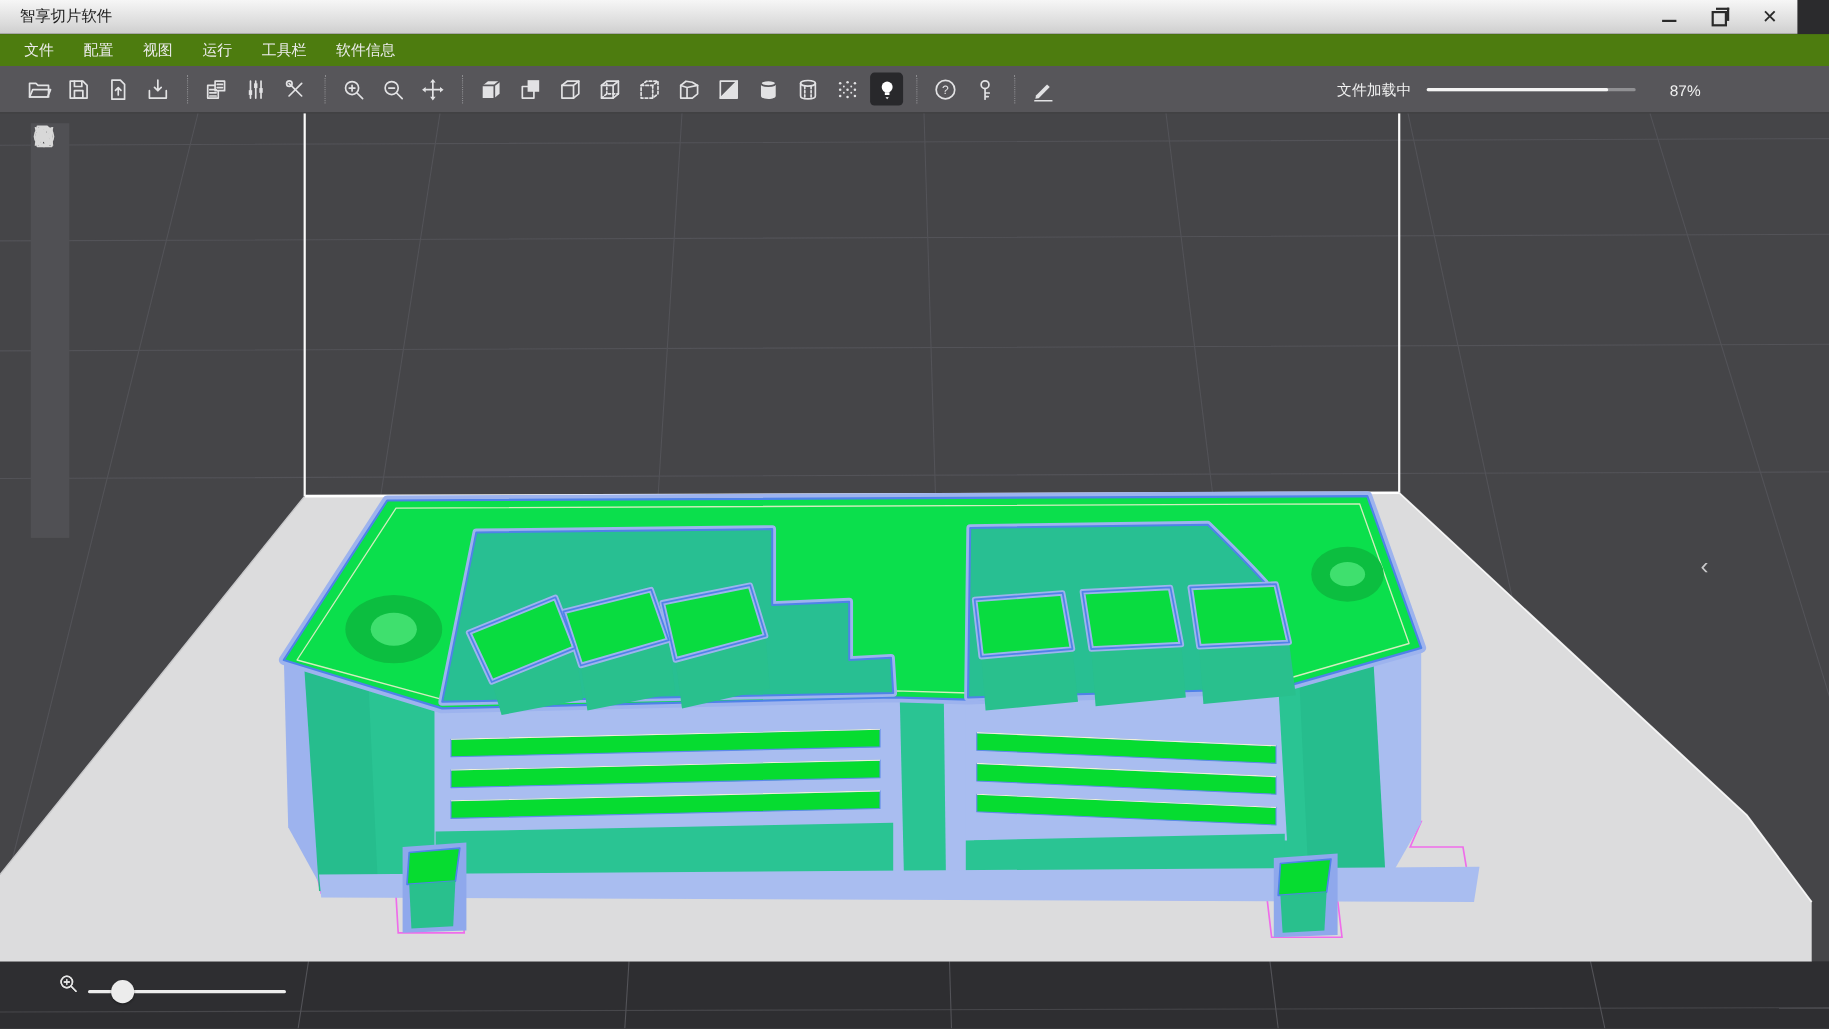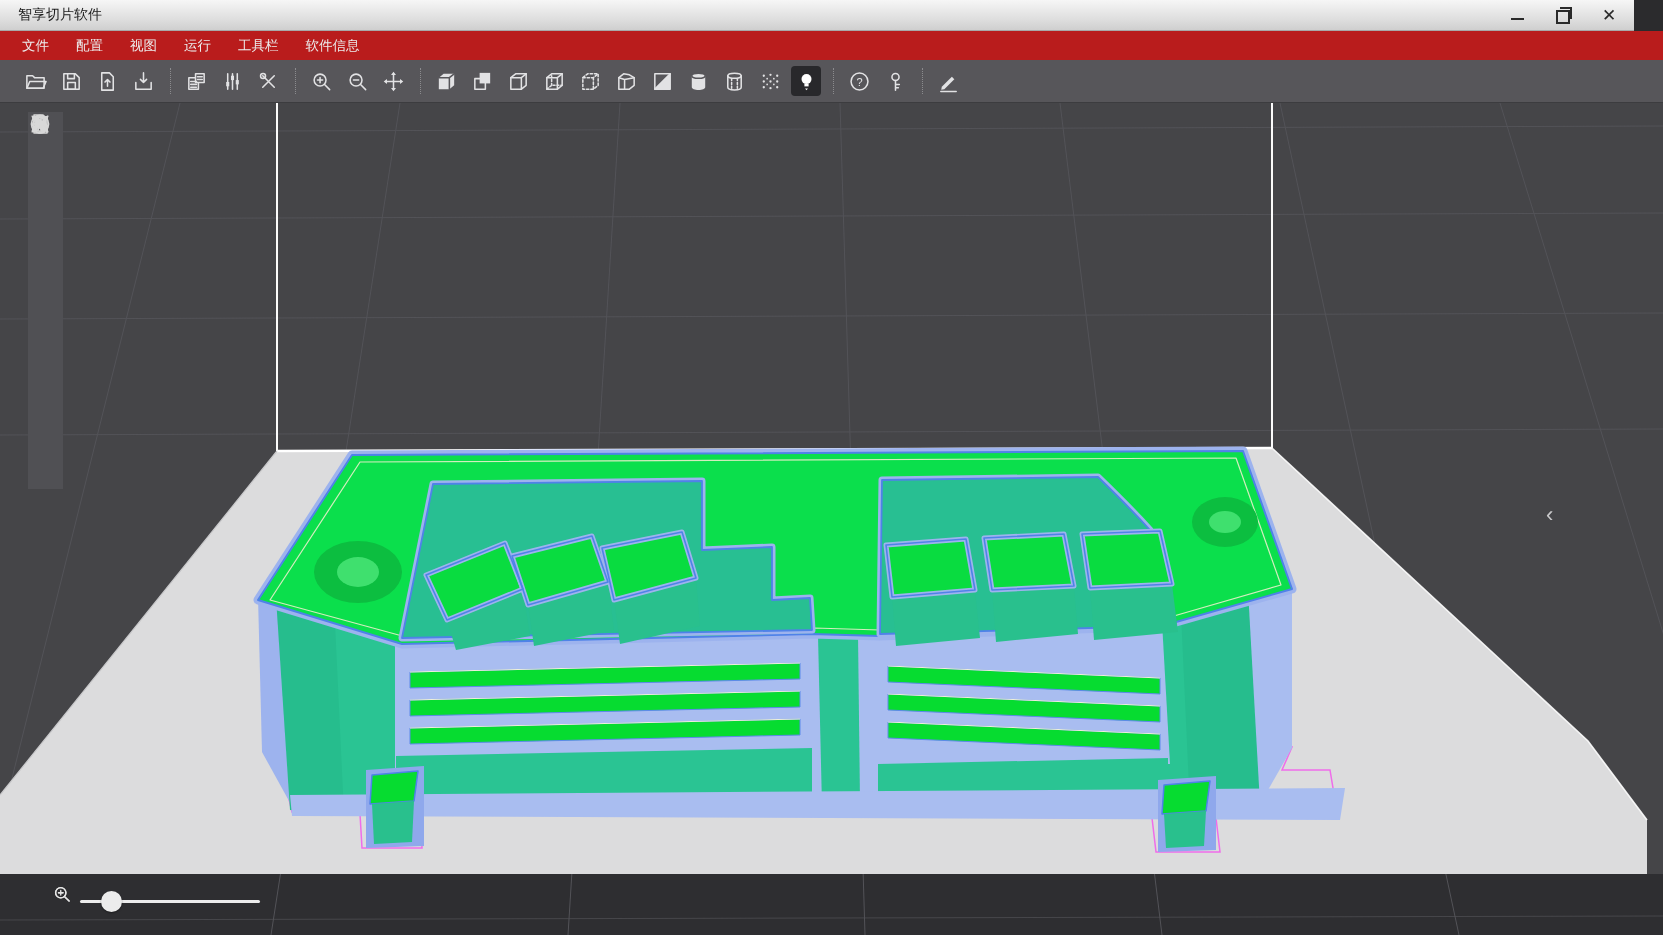--- a/index.html
+++ b/index.html
@@ -10,21 +10,21 @@
     background:linear-gradient(#f6f6f6,#dcdcdc 70%,#cfcfcf);border-bottom:1px solid #a8a8a8;
     display:flex;align-items:center;box-sizing:border-box;}
   .titlebar .title{margin-left:18px;font-size:14px;color:#1c1c1c;}
   .wincontrols{position:absolute;right:14px;top:0;height:31px;display:flex;align-items:center;gap:24px;}
   .wc{width:22px;height:22px;display:flex;align-items:center;justify-content:center;cursor:default;color:#2a2a2a;}
   .wc-min{display:block;width:13px;height:0;border-top:2px solid #2a2a2a;margin-top:6px;}
   .wc-restore{display:block;width:10px;height:10px;border:2px solid #2a2a2a;position:relative;margin-top:3px;}
   .wc-restore:before{content:"";position:absolute;left:2px;top:-5px;width:10px;height:10px;border:2px solid #2a2a2a;border-left:none;border-bottom:none;}
   .wc-close{font-size:17px;line-height:17px;font-weight:bold;}
   
-  .menubar{position:absolute;left:0;top:31px;width:1663px;height:29px;background:#b91c1c;
+  .menubar{position:absolute;left:0;top:31px;width:1663px;height:29px;background:#4d7c0f;
     display:flex;align-items:center;padding-left:22px;box-sizing:border-box;}
   .menu-item{color:#ececec;font-size:13.5px;margin-right:27px;cursor:default;}
   
   .toolbar{position:absolute;left:0;top:60px;width:1663px;height:43px;background:#57565a;
     border-bottom:1px solid #3c3c3f;display:flex;align-items:center;padding-left:20px;box-sizing:border-box;}
   .tbtn{width:30px;height:30px;display:flex;align-items:center;justify-content:center;border-radius:4px;margin-right:6px;}
   .tbtn.active{background:#28282b;}
   .tsep{width:0;height:26px;border-left:1px dotted #8b8b8e;margin:0 10px 0 6px;}
   .progress-area{position:absolute;right:0;top:0;height:43px;width:460px;display:flex;align-items:center;}
   .progress-label{color:#f0f0f0;font-size:13.5px;position:absolute;right:380px;}
@@ -234,20 +234,27 @@
         <path d="M12 11v10M12 15.2h4M12 18.6h3"></path>
       </svg>
     </span>
     <i class="tsep"></i>
     <span class="tbtn">
       <svg viewBox="0 0 24 24" width="23" height="23" fill="none" stroke="#e2e2e4" stroke-width="1.6" stroke-linecap="round" stroke-linejoin="round">
         <path d="M5 17.5L15.5 7l2.6 2.6L7.6 20.1 4.4 20.7z" fill="#e2e2e4" stroke="none"></path>
         <path d="M4 22.5h16"></path>
       </svg>
     </span>
+    <div class="progress-area">
+    <span class="progress-label">文件加载中</span>
+    <div class="pbar">
+        <div class="pfill" id="pfill" style="width: 87%;"></div>
+      </div>
+    <span class="progress-pct">87%</span>
+  </div>
 </div>
 
 <div class="viewport">
   <svg width="1663" height="832" viewBox="0 103 1663 832">
 
     <rect x="0" y="103" width="1663" height="832" fill="#454548"></rect>
     <rect x="0" y="874" width="1663" height="61" fill="#2e2e31"></rect>
     <g stroke="#535358" stroke-width="1" fill="none">
       <path d="M0 132 L1663 126 M0 219 L1663 213 M0 319 L1663 313 M0 435 L1663 429"></path>
       <path d="M0 920 L1663 916" stroke="#47474b"></path>

